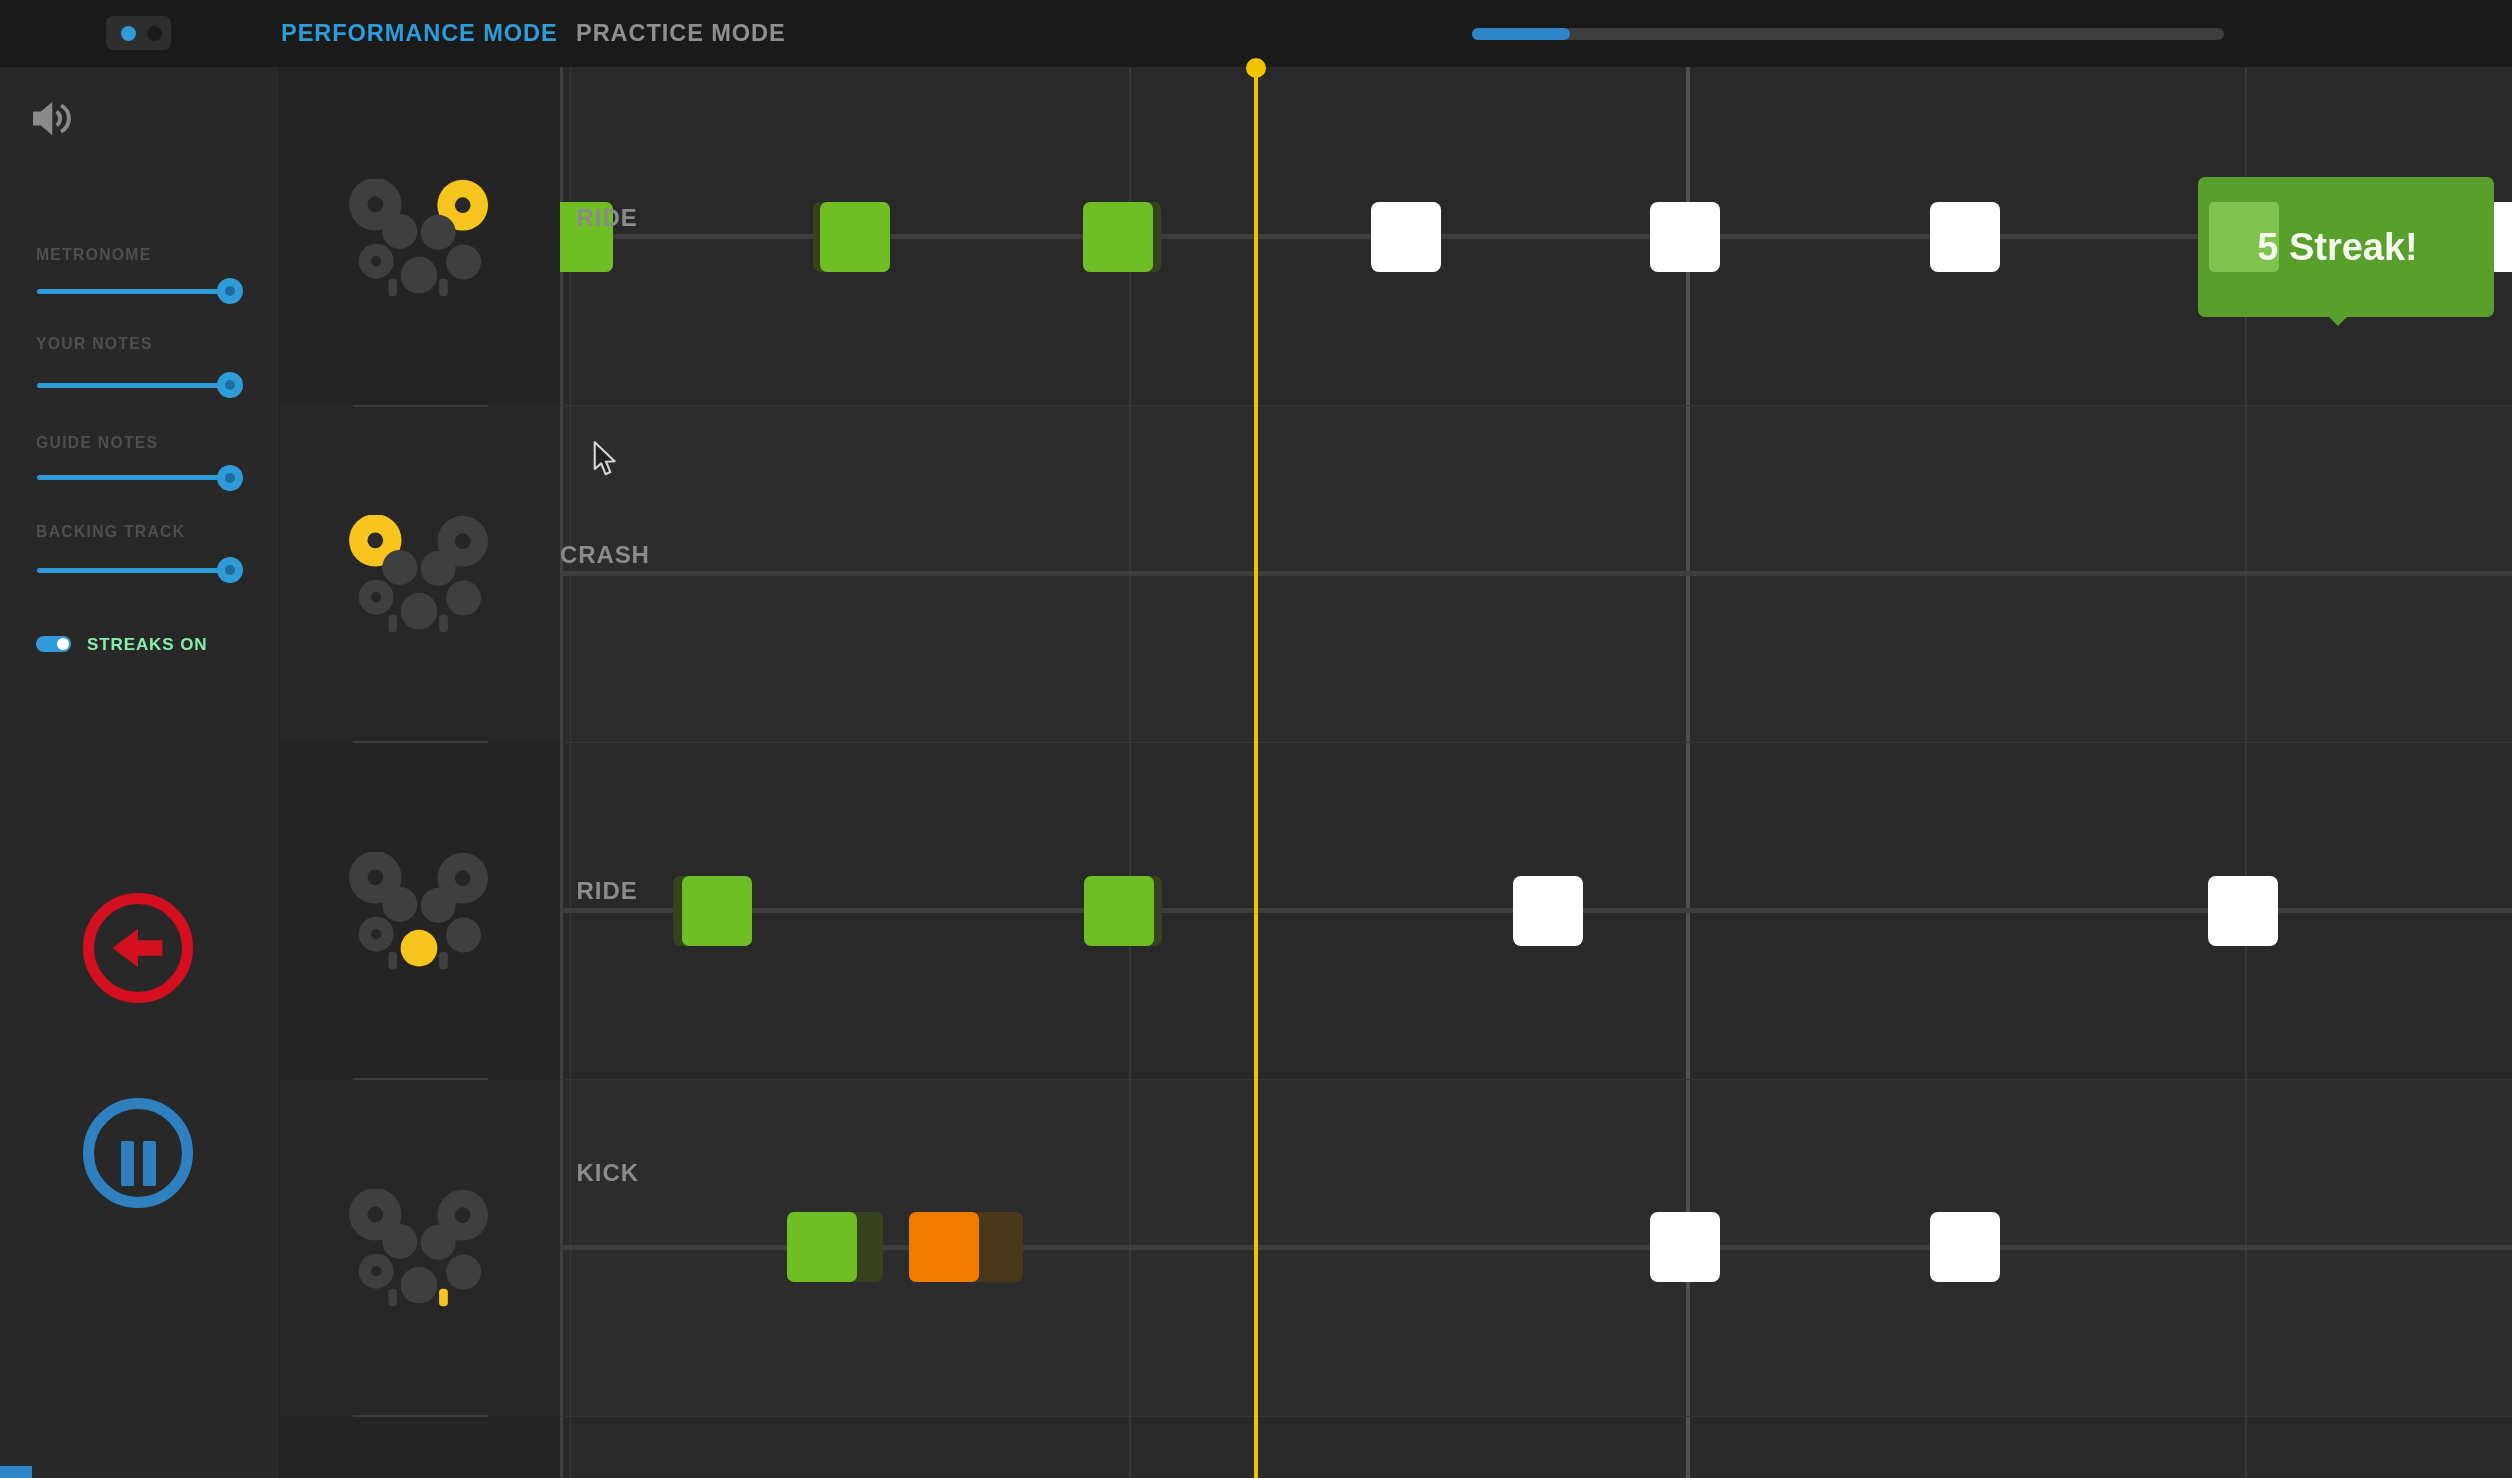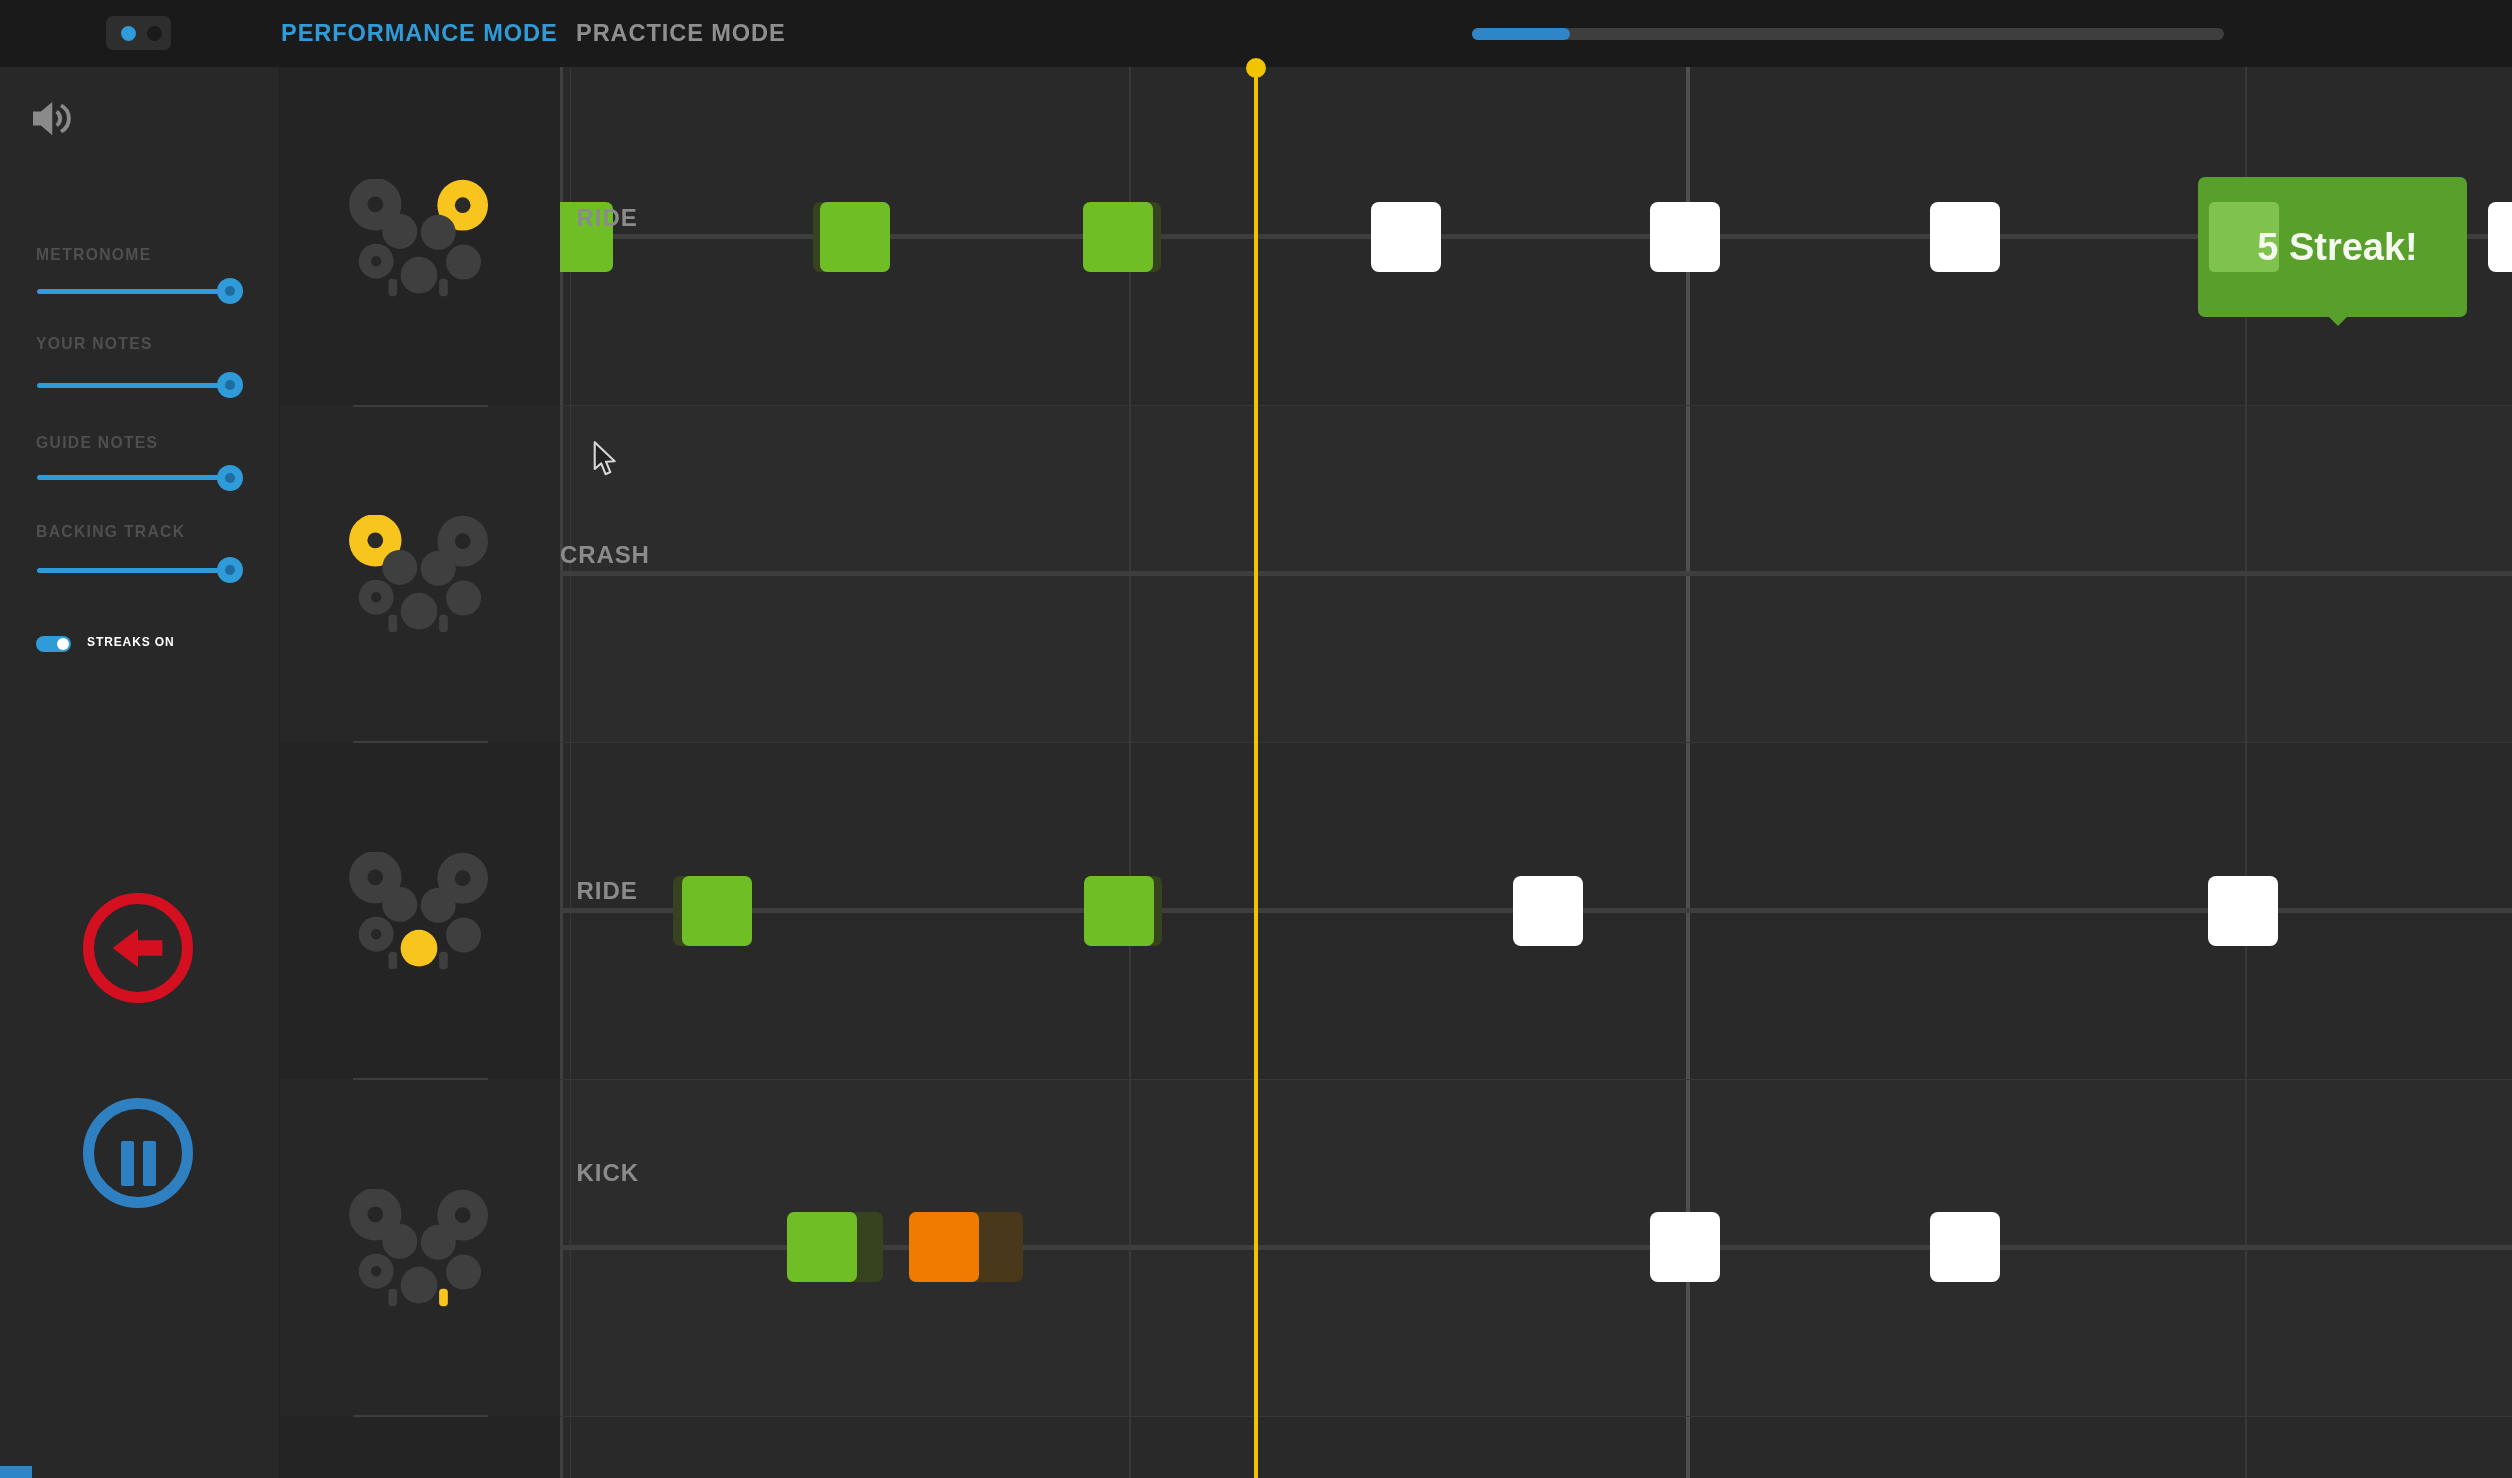--- a/index.html
+++ b/index.html
@@ -18,21 +18,21 @@
   #progress-track{left:1472px;top:28px;width:752px;height:12.2px;background:#3e3e3e;border-radius:6.1px;}
   #progress-fill{left:0;top:0;height:12.2px;background:#2e86c8;border-radius:6.1px;}
   
   #sidebar{left:0;top:67px;width:279px;height:1411px;background:#282828;border-right:1.7px solid #212121;z-index:30;}
   .slider-label{left:36px;width:227px;font-size:15.7px;font-weight:bold;letter-spacing:1.3px;color:#4f4f4f;}
   .slider-track{left:37px;width:194px;height:5.2px;border-radius:2.6px;background:#2f9bd8;}
   .slider-handle{width:26px;height:26px;border-radius:50%;background:#2f9bd8;}
   .slider-handle:after{content:"";position:absolute;left:7.9px;top:7.9px;width:10.5px;height:10.5px;border-radius:50%;background:#1f6da0;}
   #streaks-pill{left:36px;top:569px;width:35px;height:15.7px;border-radius:7.9px;background:#2f9bd8;cursor:pointer;}
   #streaks-knob{right:1.7px;top:1.7px;width:12.2px;height:12.2px;border-radius:50%;background:#fff;}
-  #streaks-label{left:87px;top:568px;font-size:12px;font-weight:bold;letter-spacing:0.9px;color:#ffffff;}
+  #streaks-label{left:87px;top:568px;font-size:17px;font-weight:bold;letter-spacing:0.9px;color:#86efac;}
   .round-btn{width:110px;height:110px;border-radius:50%;box-sizing:border-box;cursor:pointer;background:transparent;display:flex;align-items:center;justify-content:center;}
   #back-btn{left:83px;top:826px;border:11.3px solid #d40f20;}
   #pause-btn{left:83px;top:1031px;border:11.3px solid #2f80c0;}
   #pause-btn .bar{position:absolute;top:32px;width:13px;height:45px;border-radius:1.7px;background:#2f80c0;}
   #blue-strip{left:0;top:1466px;width:32px;height:12.2px;background:#2e86c8;z-index:31;}
   
   #main{left:279px;top:67px;width:2233px;height:1411px;overflow:hidden;}
   .rowshade{left:0;width:2233px;}
   .rowshade.a{background:#292929;}
   .rowshade.b{background:#2c2c2c;}
@@ -48,21 +48,21 @@
   .note{width:70px;height:70px;border-radius:7px;z-index:6;}
   .note.hit{background:#6fbe26;}
   .note.upcoming{background:#ffffff;border-radius:7.9px;}
   .note.missed{background:#f07b00;}
   .ghost{width:70px;height:70px;border-radius:7px;z-index:5;}
   .ghost.hit{background:#36431e;}
   .ghost.missed{background:#4a381b;}
   #playhead-line{top:0;width:3.5px;height:1411px;background:#f2c300;z-index:4;}
   #playhead-dot{left:1246px;top:58px;width:20px;height:20px;border-radius:50%;background:#f2c300;z-index:45;}
   
-  #streak-badge{width:269px;height:140px;border-radius:7px;background:#58a02b;z-index:12;}
+  #streak-badge{width:296px;height:140px;border-radius:7px;background:#58a02b;z-index:12;}
   #streak-note{left:11.3px;top:25px;width:70px;height:70px;border-radius:5.2px;background:#7fc24d;}
   #streak-text{left:0;top:0;width:279px;height:140px;display:flex;align-items:center;justify-content:center;
     color:#f4f8ee;font-size:38px;font-weight:bold;}
   #streak-diamond{left:133px;bottom:-6.1px;width:14px;height:14px;background:#58a02b;transform:rotate(45deg);}
   #cursor{z-index:60;}
 </style>
 </head>
 <body>
 
 <div id="stage">

